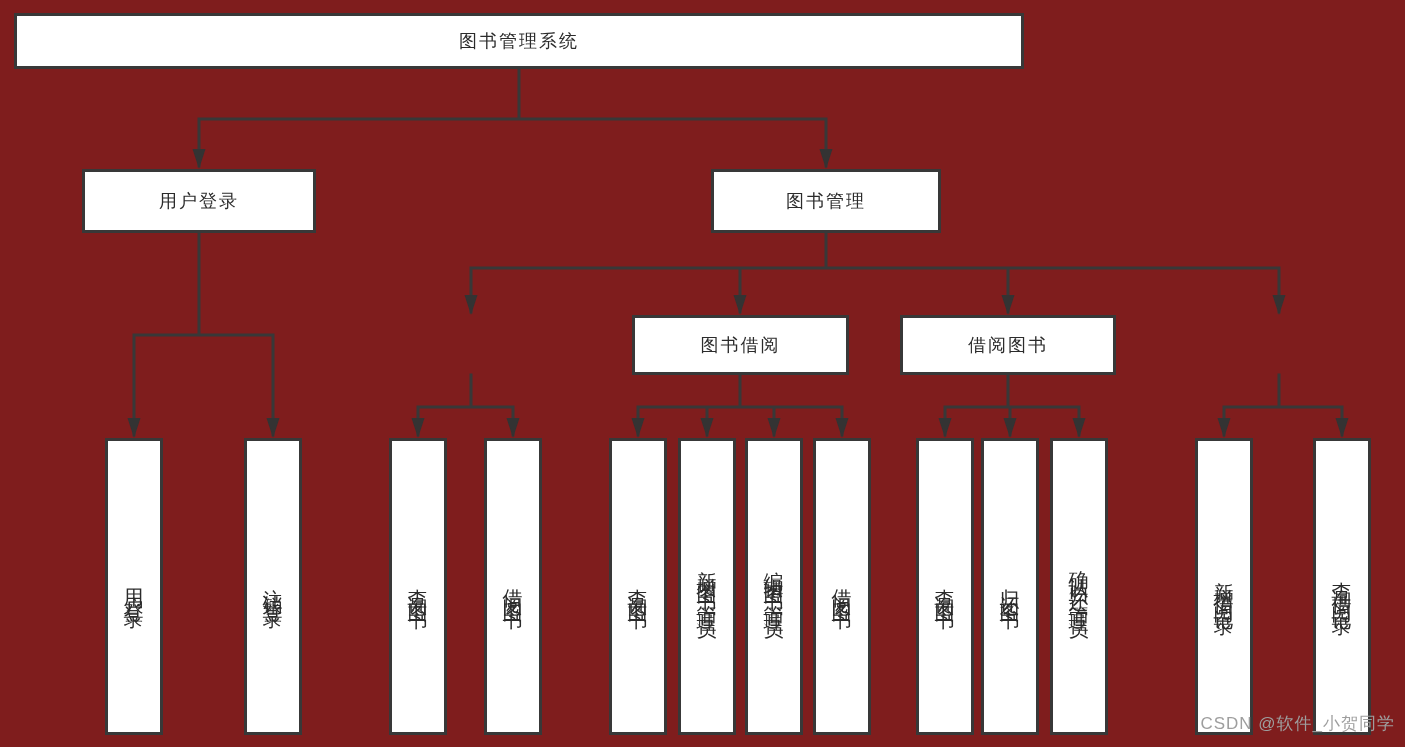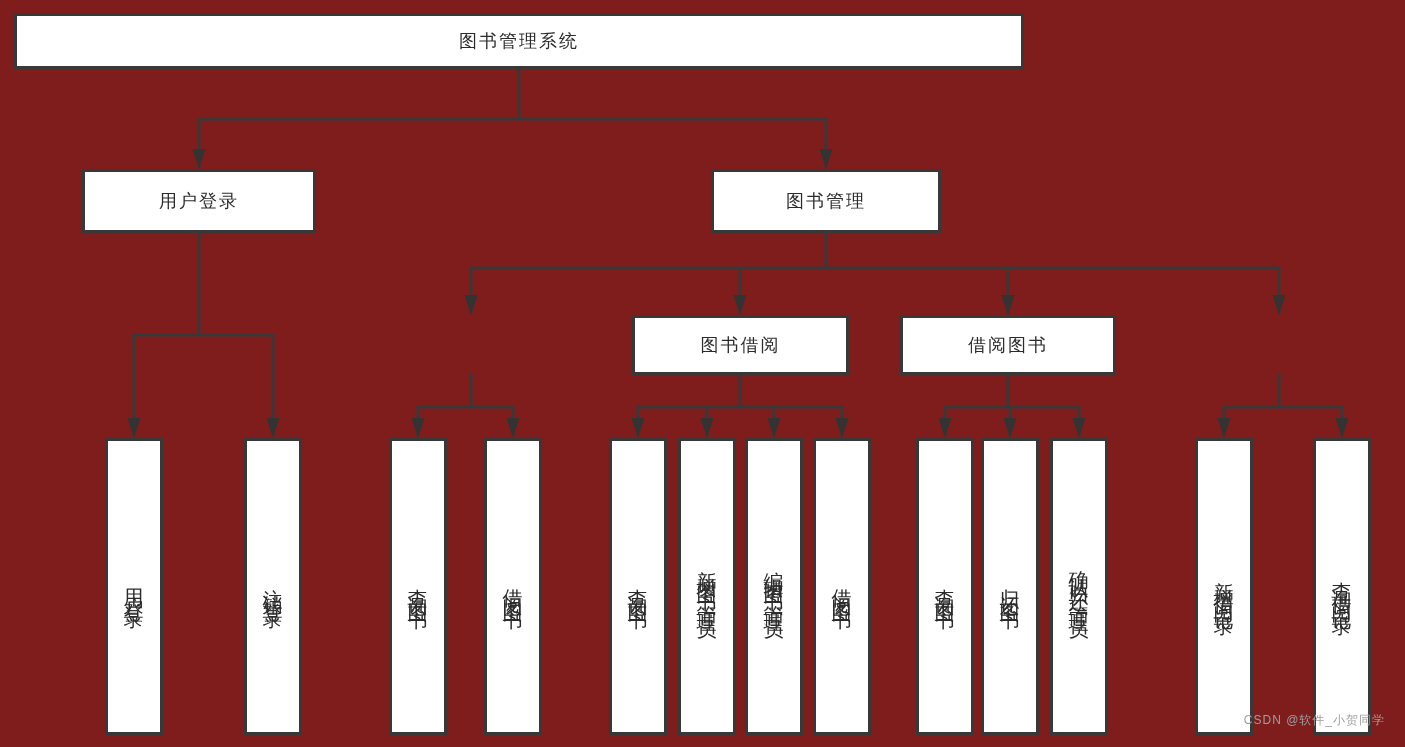--- a/index.html
+++ b/index.html
@@ -11,21 +11,21 @@
   .node{
     position:absolute;background:#ffffff;border:3px solid #383838;
     display:flex;align-items:center;justify-content:center;box-sizing:border-box;
   }
   .hnode span{font-size:18px;letter-spacing:2px;white-space:nowrap;}
   .vnode span{
     writing-mode:vertical-rl;text-orientation:mixed;
     font-size:20px;letter-spacing:7px;line-height:1;
   }
   .watermark{
-    position:absolute;right:20px;top:712px;font-size:12px;color:#9e9e9e;
+    position:absolute;right:10px;top:712px;font-size:17px;color:#9e9e9e;
     letter-spacing:1px;white-space:nowrap;
   }
 </style>
 </head>
 <body>
 
 <div class="canvas">
 
   <svg class="connectors" viewBox="0 0 1405 747" xmlns="http://www.w3.org/2000/svg">
     <g stroke="#383838" stroke-width="3" fill="none" stroke-linecap="square">

